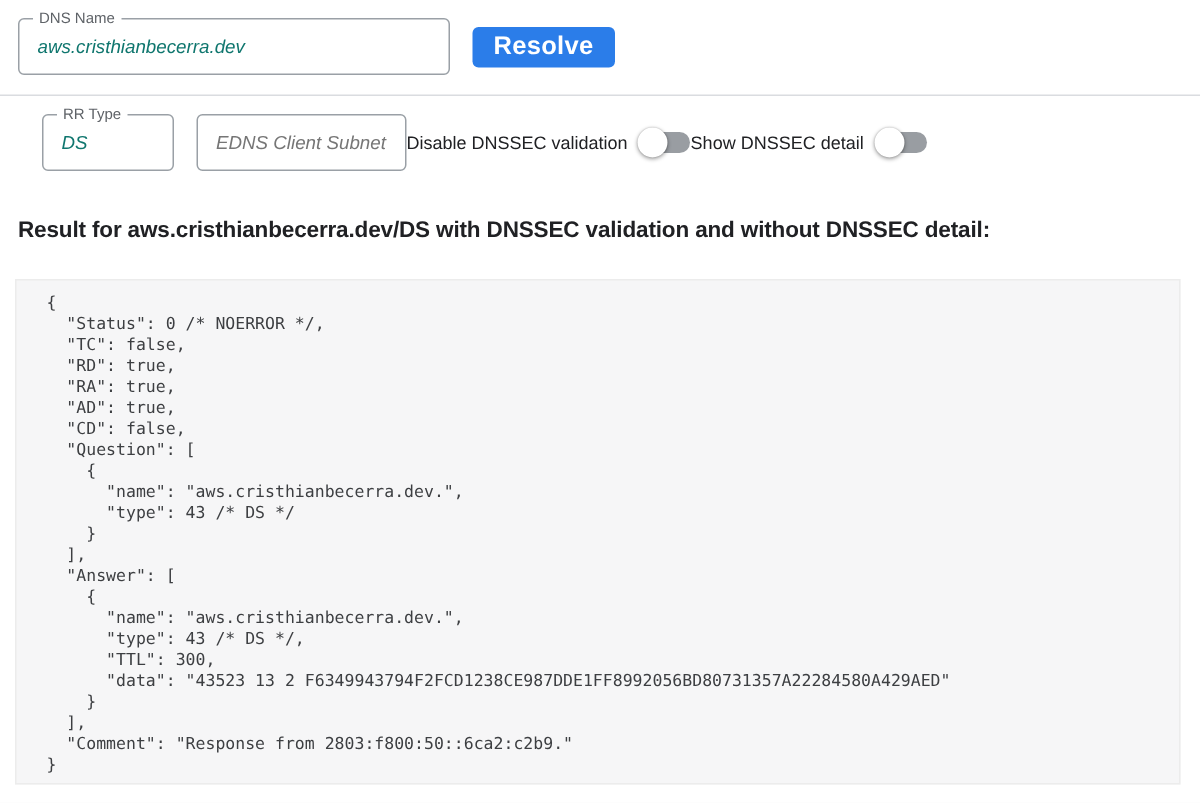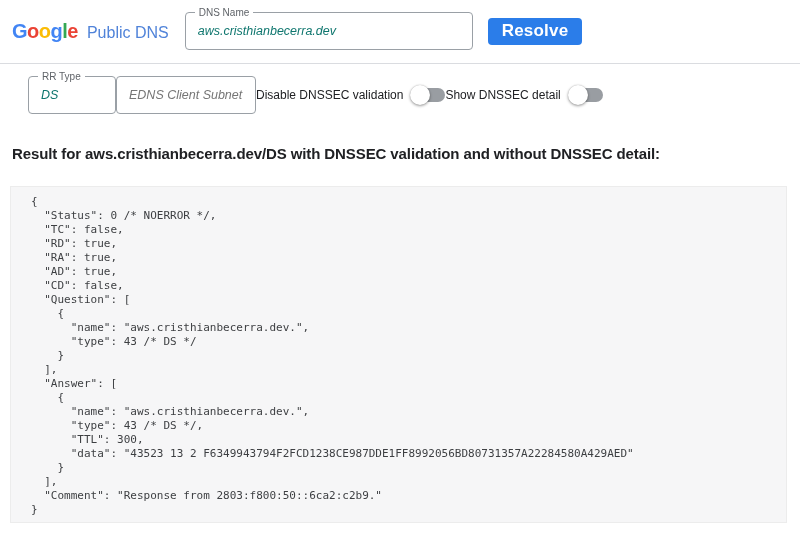--- a/index.html
+++ b/index.html
@@ -13,21 +13,21 @@
   .logo-product{font-size:16px;font-weight:400;white-space:nowrap;}
 
   
   .field{position:relative;height:38px;border:1px solid #9aa0a6;border-radius:4px;background:#fff;box-sizing:border-box;flex:none;}
   .field-label{position:absolute;top:-6px;left:9px;background:#fff;padding:0 4px;font-size:10px;line-height:11px;color:#5f6368;white-space:nowrap;}
   .field input{border:0;outline:0;background:transparent;width:100%;height:100%;padding:0 12px;margin:0;
     font-family:"Liberation Sans",sans-serif;font-size:12.5px;color:#0f766e;box-sizing:border-box;font-style:italic;}
   .field input::placeholder{color:#767676;opacity:1;}
   .dns-field{width:288px;}
   .rr-field{width:88px;}
-  .edns-field{width:140px;}
+  .edns-field{width:140px;margin-left:15px;}
 
   .resolve-btn{margin-left:15px;height:27px;padding:0 14px;border:0;border-radius:4px;color:#fff;
     font-family:"Liberation Sans",sans-serif;font-size:17px;font-weight:700;letter-spacing:.2px;cursor:pointer;flex:none;}
 
   .divider{position:absolute;top:63px;left:0;width:800px;height:1px;background:#dadce0;}
 
   
   .options-row{position:absolute;top:75px;left:28px;right:0;height:39px;display:flex;align-items:center;}
   .toggle-label{font-size:12px;color:#202124;white-space:nowrap;}
   .toggle{position:relative;width:32px;height:14px;border-radius:7px;margin-left:10px;cursor:pointer;flex:none;background:#999da2;}
@@ -41,24 +41,20 @@
     box-sizing:border-box;overflow:hidden;}
   .code-box pre{margin:0;padding:8px 10px 0 20px;font-family:"DejaVu Sans Mono",monospace;font-size:11px;
     line-height:14px;color:#3d3f42;white-space:pre;}
 </style>
 </head>
 <body>
 
 <div class="page">
 
   <div class="topbar">
-    <div class="logo">
-      <span class="logo-google"><span style="color: rgb(66, 133, 244);">G</span><span style="color: rgb(234, 67, 53);">o</span><span style="color: rgb(251, 188, 5);">o</span><span style="color: rgb(66, 133, 244);">g</span><span style="color: rgb(52, 168, 83);">l</span><span style="color: rgb(234, 67, 53);">e</span></span>
-      <span class="logo-product" style="color: rgb(80, 131, 217);">Public DNS</span>
-    </div>
     <div class="field dns-field">
       <span class="field-label">DNS Name</span>
       <input type="text" value="aws.cristhianbecerra.dev" style="">
     </div>
     <button class="resolve-btn" style="background: rgb(43, 125, 233);">Resolve</button>
   </div>
 
   <div class="divider"></div>
 
   <div class="options-row">

